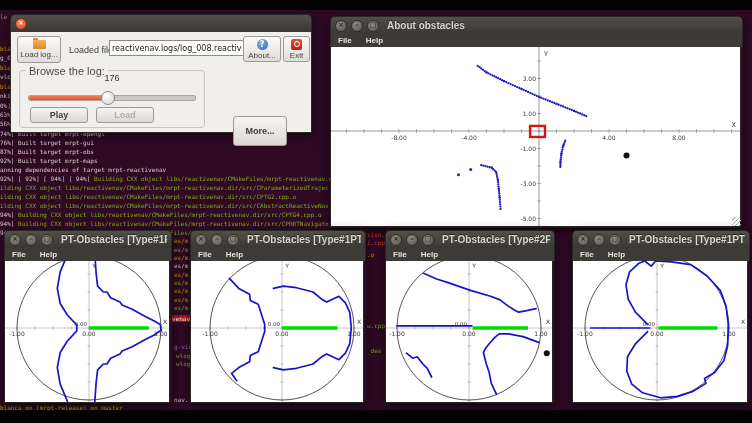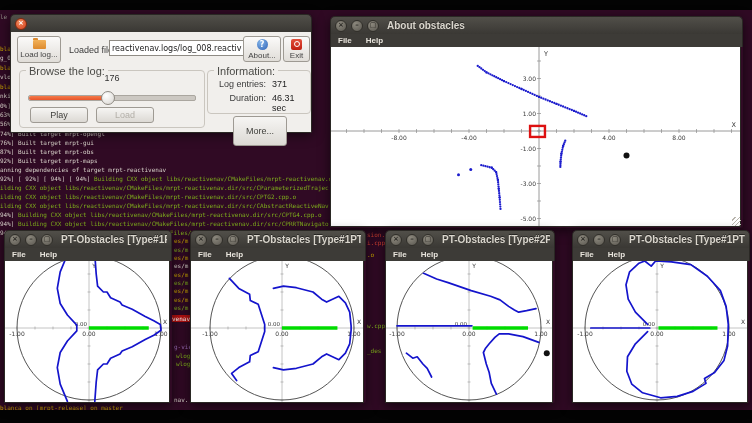--- a/index.html
+++ b/index.html
@@ -44,21 +44,21 @@
   .group{position:absolute;border:1px solid #cac6bf;border-radius:4px;}
   .group-title{position:absolute;top:-6px;left:6px;background:#f1efec;padding:0 3px;font-size:11px;color:#4a4a46;}
   .slider-value{position:absolute;top:2px;left:0;right:0;text-align:center;font-size:9px;color:#333;}
   .slider{position:absolute;left:8px;right:8px;top:24px;height:4px;border-radius:2px;background:#ccc8c2;
           border:1px solid #aaa69f;}
   .slider-fill{position:absolute;left:0;top:0;bottom:0;width:47%;background:linear-gradient(#f47b4a,#e8542a);
           border-radius:2px;}
   .slider-knob{position:absolute;left:calc(47% - 6px);top:-5px;width:12px;height:12px;border-radius:50%;
           background:radial-gradient(circle at 35% 30%,#ffffff,#d8d5d0);border:1px solid #8f8b84;}
   .pushbtn{position:absolute;background:linear-gradient(#f6f5f3,#dcd9d4);border:1px solid #9e9a93;border-radius:3px;
-          font-size:9px;color:#3f3f3b;text-align:center;}
+          font-size:9px;color:#3f3f3b;text-align:center;font-weight:bold;}
   .pushbtn.disabled{color:#b3afa8;}
   .info-label{position:absolute;font-size:9px;color:#3c3c3c;text-align:right;width:58px;}
   .info-value{position:absolute;font-size:9px;color:#222;}
   
   .grip{position:absolute;right:2px;bottom:2px;width:9px;height:9px;
         background:repeating-linear-gradient(135deg,transparent 0 2px,#b9b5ae 2px 3px);}
   
   .sensed-win{left:330px;top:16px;width:413px;height:212px;}
   .pt1{left:4px;top:230px;width:168px;height:173px;}
   .pt2{left:190px;top:230px;width:176px;height:173px;}
@@ -137,27 +137,20 @@
       <span class="group-title">Browse the log:</span>
       <div class="slider-value">176</div>
       <div class="slider">
         <div class="slider-fill"></div>
         <div class="slider-knob"></div>
       </div>
       <button class="pushbtn" style="left:10px;top:36px;width:58px;height:16px;">Play</button>
       <button class="pushbtn disabled" style="left:76px;top:36px;width:58px;height:16px;">Load</button>
     </div>
 
-    <div class="group" style="left:196px;top:38px;width:102px;height:42px;">
-      <span class="group-title">Information:</span>
-      <span class="info-label" style="left:0;top:8px;">Log entries:</span>
-      <span class="info-value" style="left:64px;top:8px;">371</span>
-      <span class="info-label" style="left:0;top:22px;">Duration:</span>
-      <span class="info-value" style="left:64px;top:22px;">46.31 sec</span>
-    </div>
 
     <button class="pushbtn" style="left:222px;top:84px;width:54px;height:30px;">More...</button>
   </div>
 </div>
 
 <div class="win sensed-win">
   <div class="titlebar">
     <div class="tb-btn">×</div>
     <div class="tb-btn">–</div>
     <div class="tb-btn">▢</div>

